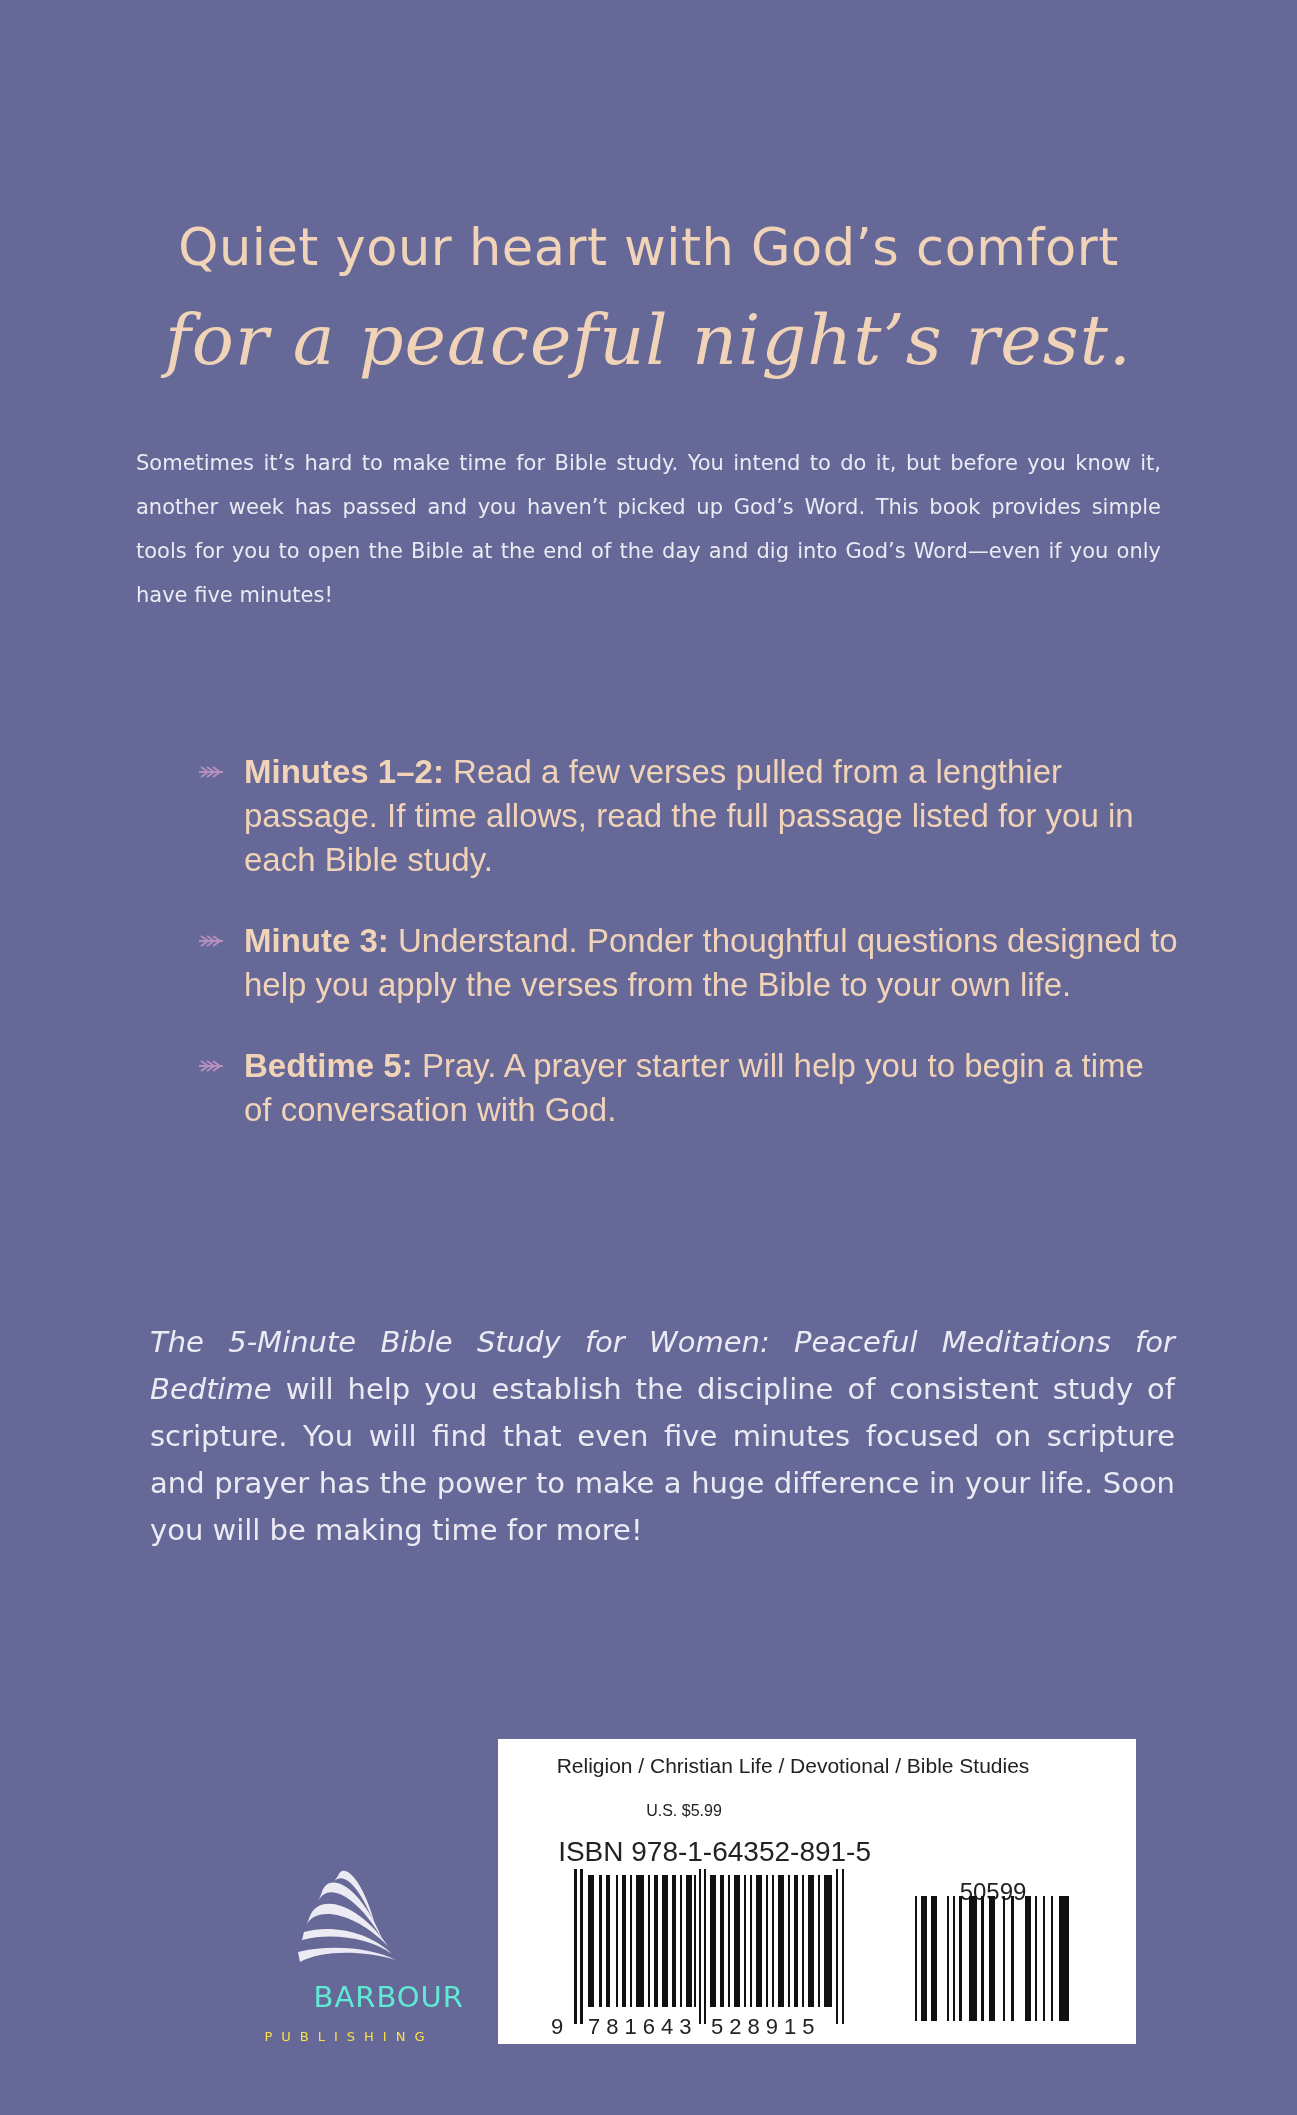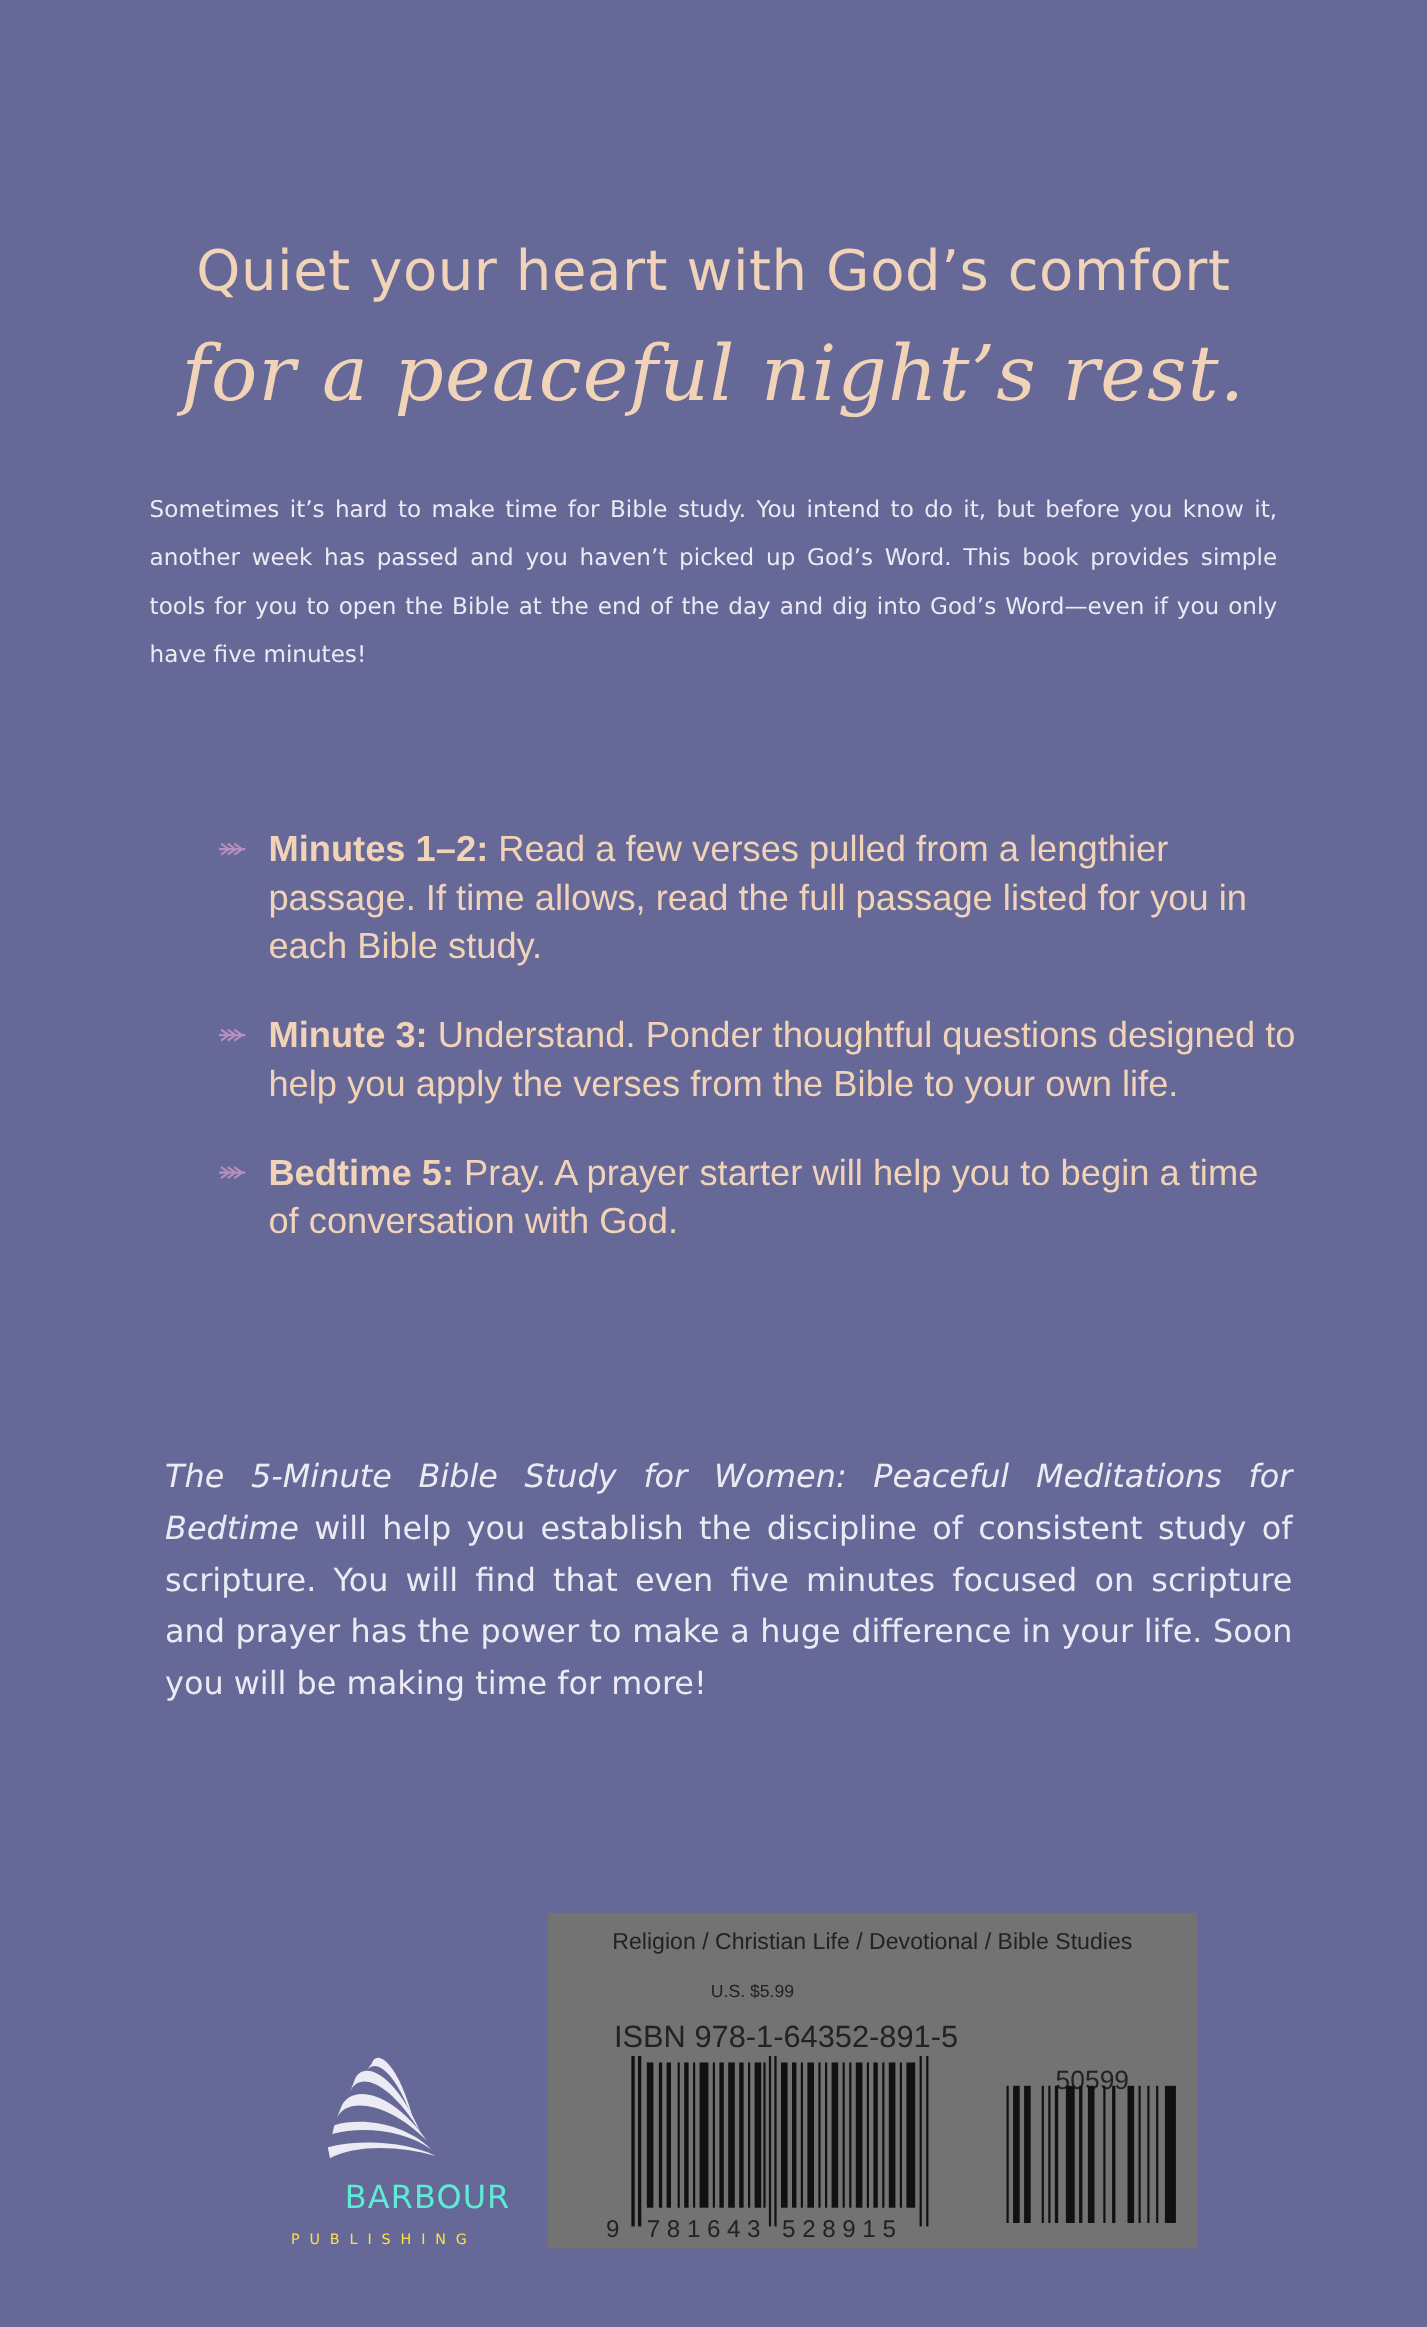--- a/index.html
+++ b/index.html
@@ -24,21 +24,21 @@
   .outro{left:150px;width:1025px;top:1319px;color:#eceaf3;
          font-family:"DejaVu Sans",sans-serif;font-size:29px;line-height:47px;
          text-align:justify;text-align-last:left;margin:0;}
   .outro i{font-style:italic;}
   .logo{left:234px;top:1862px;width:230px;height:190px;}
   .logo-mark{position:absolute;left:58px;top:4px;width:110px;height:100px;}
   .logo-name{position:absolute;left:0;top:112px;width:230px;text-align:right;color:#5eead4;
              font-family:"DejaVu Sans",sans-serif;font-size:29px;line-height:46px;letter-spacing:1px;font-weight:normal;}
   .logo-sub{position:absolute;left:0;top:167px;width:230px;text-align:center;color:#fde047;
             font-family:"DejaVu Sans",sans-serif;font-size:13px;letter-spacing:9px;line-height:16px;}
-  .barcode-box{left:498px;top:1739px;width:590px;height:305px;background:#737373;}
+  .barcode-box{left:498px;top:1739px;width:590px;height:305px;background:#ffffff;padding-left:48px;}
   .bc-cat{position:absolute;left:0;width:590px;top:14px;text-align:center;color:#222;
           font-family:"Liberation Sans",sans-serif;font-size:21px;line-height:26px;}
   .bc-price{position:absolute;left:0;width:372px;top:57px;text-align:center;color:#222;
             font-family:"Liberation Sans",sans-serif;font-size:16px;line-height:30px;}
   .bc-isbn{position:absolute;left:43px;width:330px;top:97px;text-align:right;color:#222;
            font-family:"Liberation Sans",sans-serif;font-size:28px;line-height:32px;}
   .bc-main{position:absolute;left:38px;top:130px;width:340px;height:170px;}
   .bc-supp-num{position:absolute;left:415px;width:160px;top:140px;text-align:center;color:#222;
                font-family:"Liberation Sans",sans-serif;font-size:24px;line-height:26px;}
   .bc-supp{position:absolute;left:415px;top:157px;width:162px;height:125px;}

